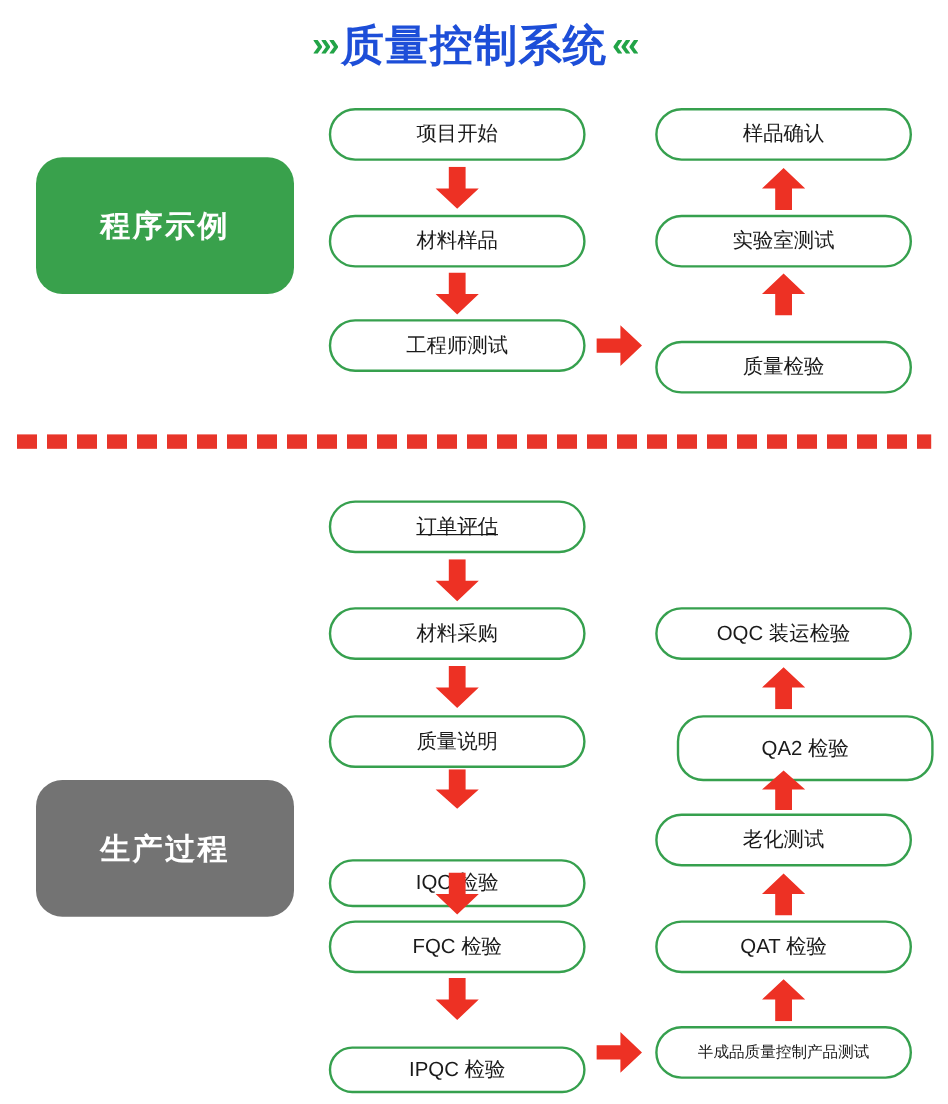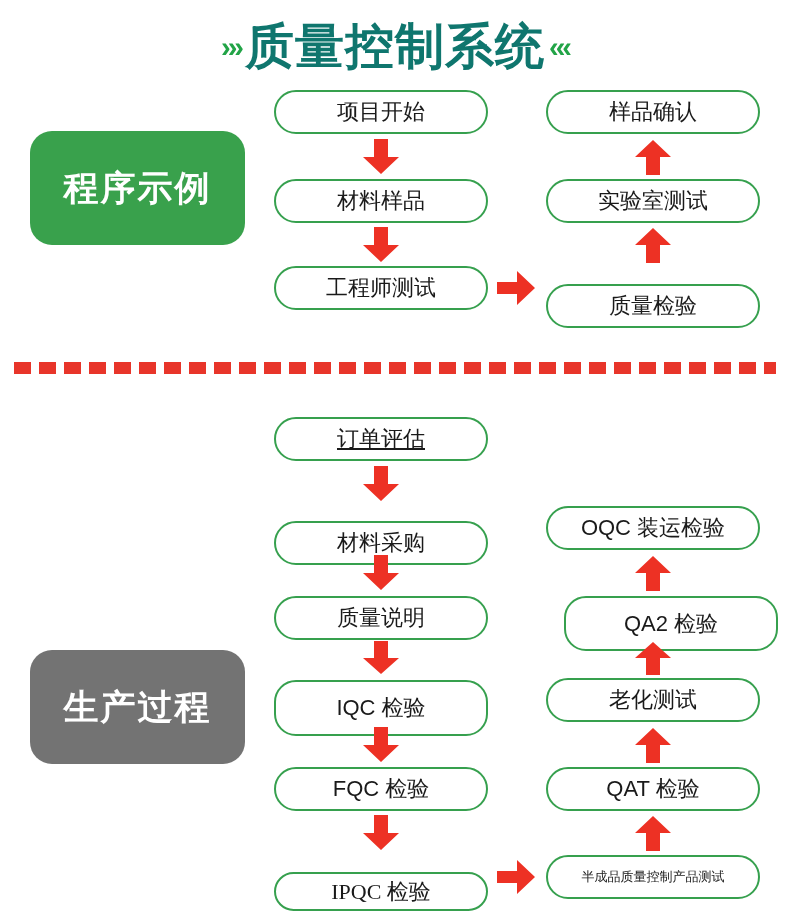--- a/index.html
+++ b/index.html
@@ -25,37 +25,37 @@
     white-space: nowrap;
   }
   .title-arrows {
     font-size: 29px;
     font-weight: bold;
     color: #22a447;
     letter-spacing: -3px;
     vertical-align: middle;
   }
   .title-text {
-    font-size: 49px;
+    font-size: 36px;
     font-weight: bold;
-    color: #0f766e;
+    color: #1d4ed8;
     letter-spacing: 1px;
     vertical-align: middle;
     margin: 0 4px;
   }
 
   
   .section-label {
     position: absolute;
     border-radius: 22px;
     display: flex;
     align-items: center;
     justify-content: center;
     color: #ffffff;
-    font-size: 35px;
+    font-size: 25px;
     font-weight: bold;
     letter-spacing: 2px;
   }
   #label-program {
     left: 30px;
     top: 131px;
     width: 215px;
     height: 114px;
     background: #39a14c;
   }
@@ -87,21 +87,21 @@
   .node {
     position: absolute;
     border: 2px solid #36a04e;
     border-radius: 22px;
     background: #ffffff;
     display: flex;
     align-items: center;
     justify-content: center;
     text-align: center;
     color: #1a1a1a;
-    font-size: 22px;
+    font-size: 17px;
     box-sizing: border-box;
     line-height: 1.25;
   }
   .node.two-line {
     font-size: 13px;
   }
 
   
   .arrow {
     position: absolute;
@@ -153,25 +153,25 @@
   <svg width="38" height="36" viewBox="0 0 38 36">
       <path d="M19 1 L37 18 H26 V36 H12 V18 H1 Z" fill="#ed3124"></path>
     </svg>
 </div>
 
 <div class="divider"></div>
 
 <div class="section-label" id="label-production">生产过程</div>
 
 <div class="node" style="left:274px; top:417px; width:214px; height:44px;text-decoration:underline;">订单评估</div>
-<div class="node" style="left:274px; top:506px; width:214px; height:44px;margin-top:15px;">材料采购</div>
+<div class="node" style="left:274px; top:506px; width:214px; height:44px;">材料采购</div>
 <div class="node" style="left:274px; top:596px; width:214px; height:44px;">质量说明</div>
-<div class="node" style="left:274px; top:680px; width:214px; height:56px;">IQC 检验</div>
+<div class="node" style="left:274px; top:716px; width:214px; height:40px;">IQC 检验</div>
 <div class="node" style="left:274px; top:767px; width:214px; height:44px;">FQC 检验</div>
-<div class="node" style="left:274px; top:872px; width:214px; height:39px;font-family:Liberation Serif, serif;">IPQC 检验</div>
+<div class="node" style="left:274px; top:872px; width:214px; height:39px;">IPQC 检验</div>
 
 <div class="node two-line" style="left:546px; top:855px; width:214px; height:44px; flex-direction:row;">
   <span>半成品质量控制</span>
   <span>产品测试</span>
 </div>
 <div class="node" style="left:546px; top:767px; width:214px; height:44px;">QAT 检验</div>
 <div class="node" style="left:546px; top:678px; width:214px; height:44px;">老化测试</div>
 <div class="node" style="left:564px; top:596px; width:214px; height:55px;">QA2 检验</div>
 <div class="node" style="left:546px; top:506px; width:214px; height:44px;">OQC 装运检验</div>
 

